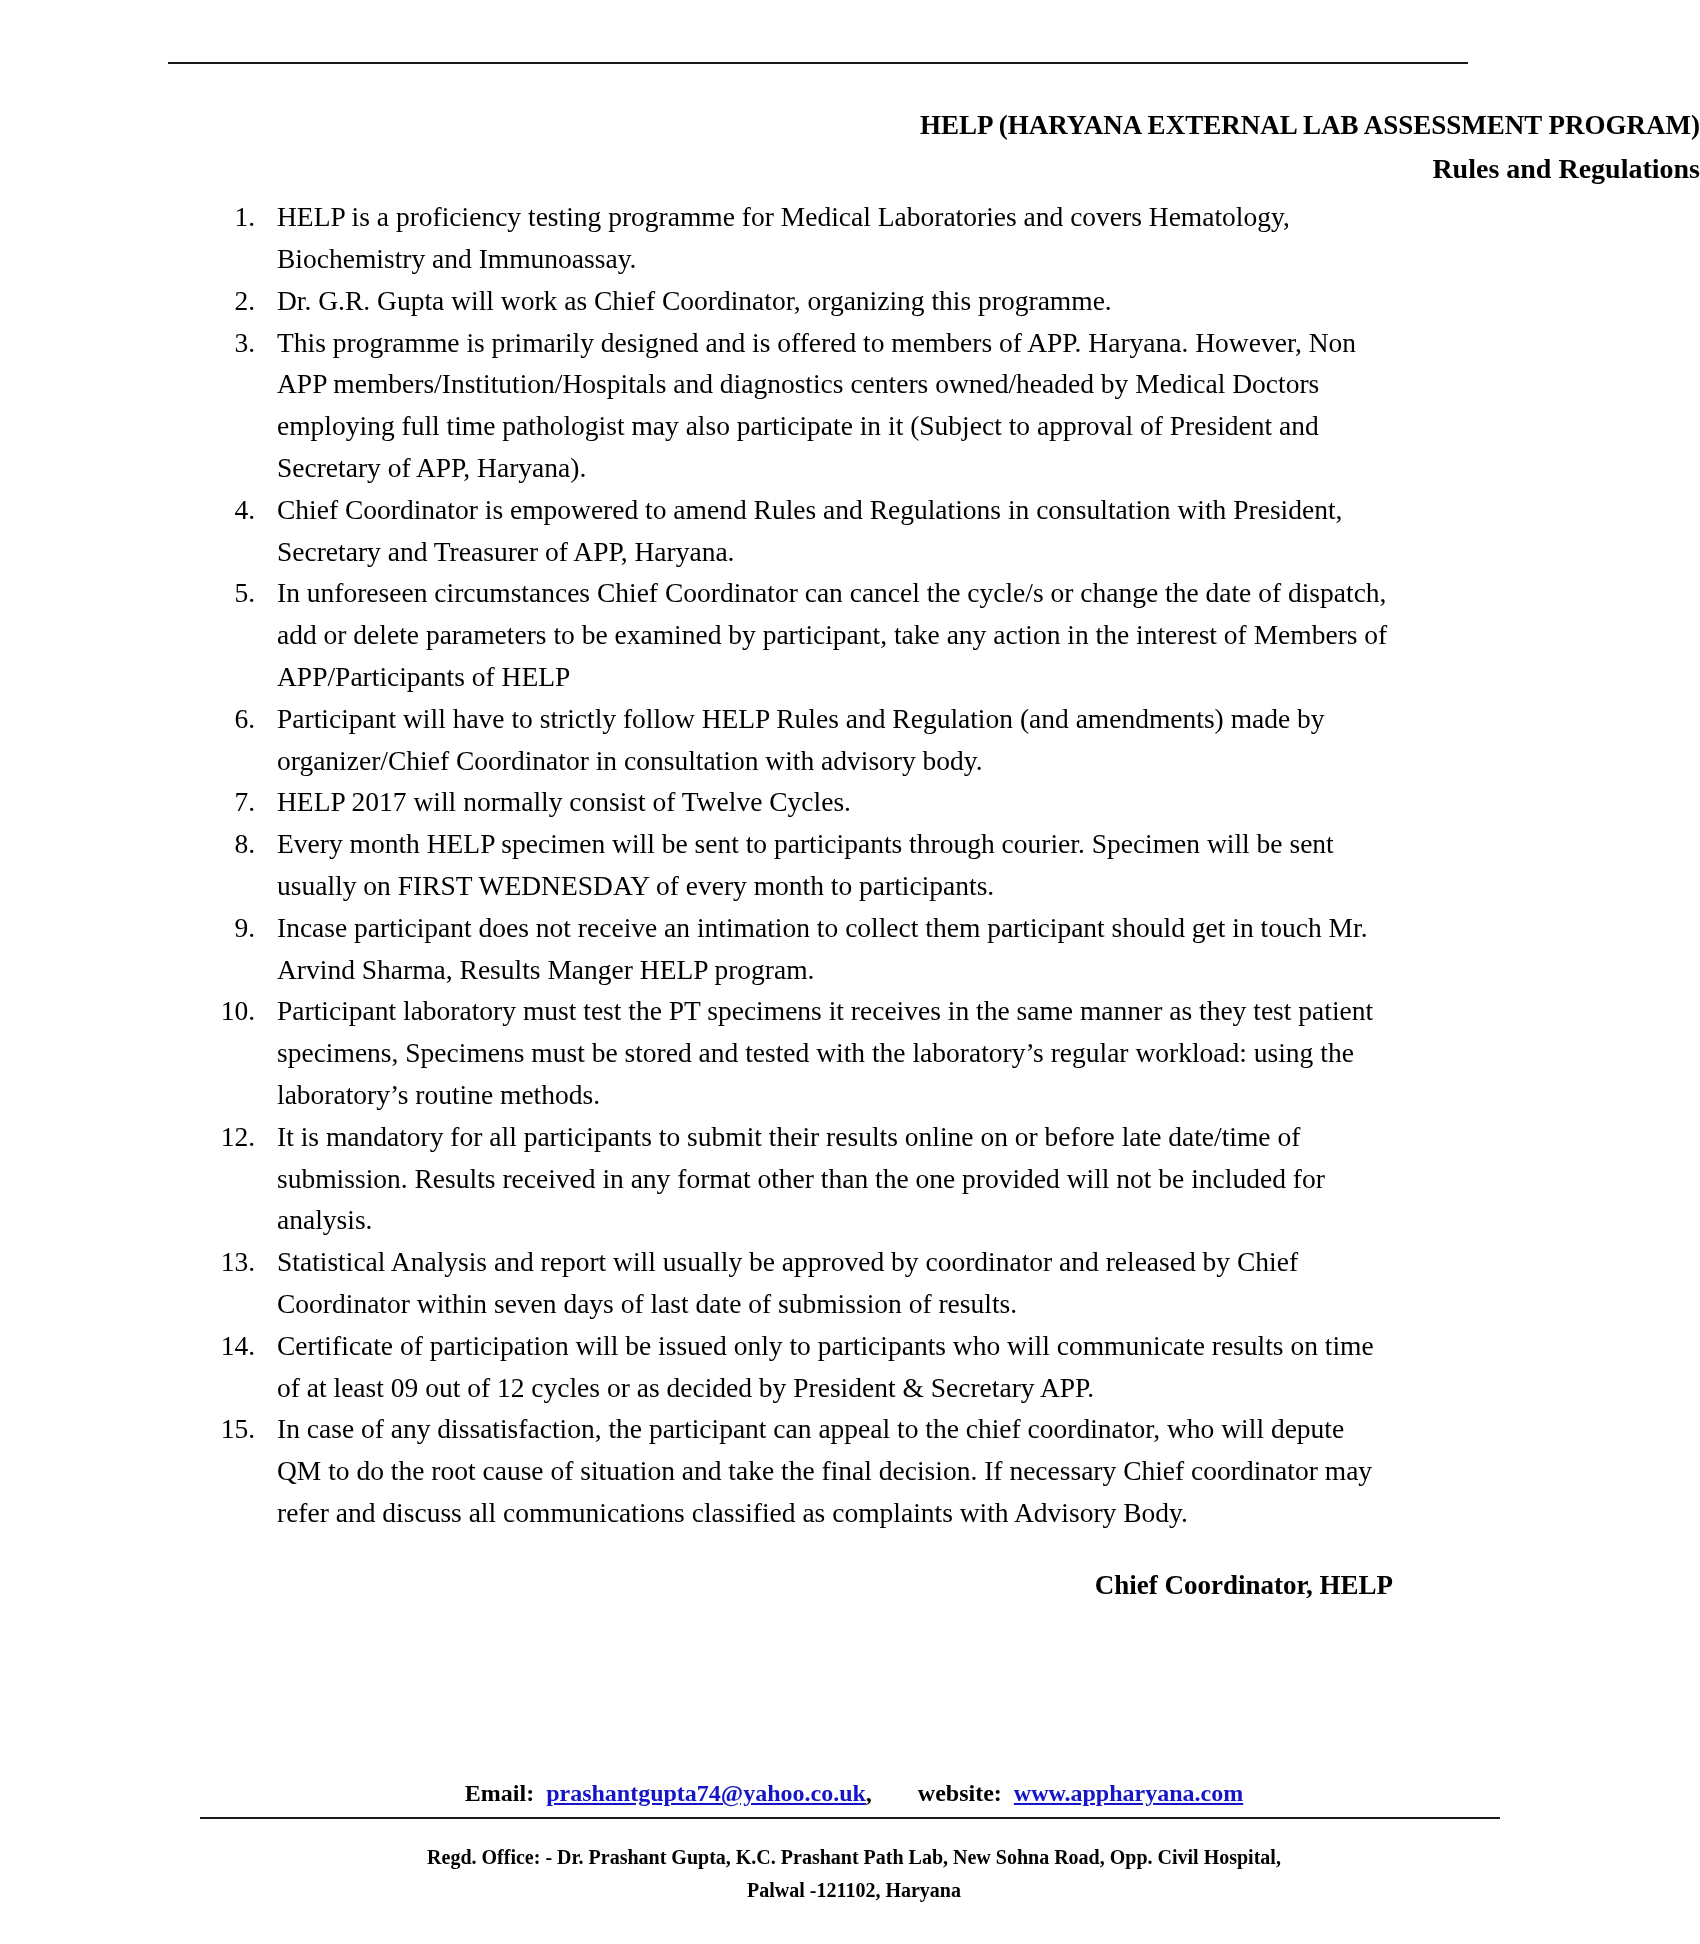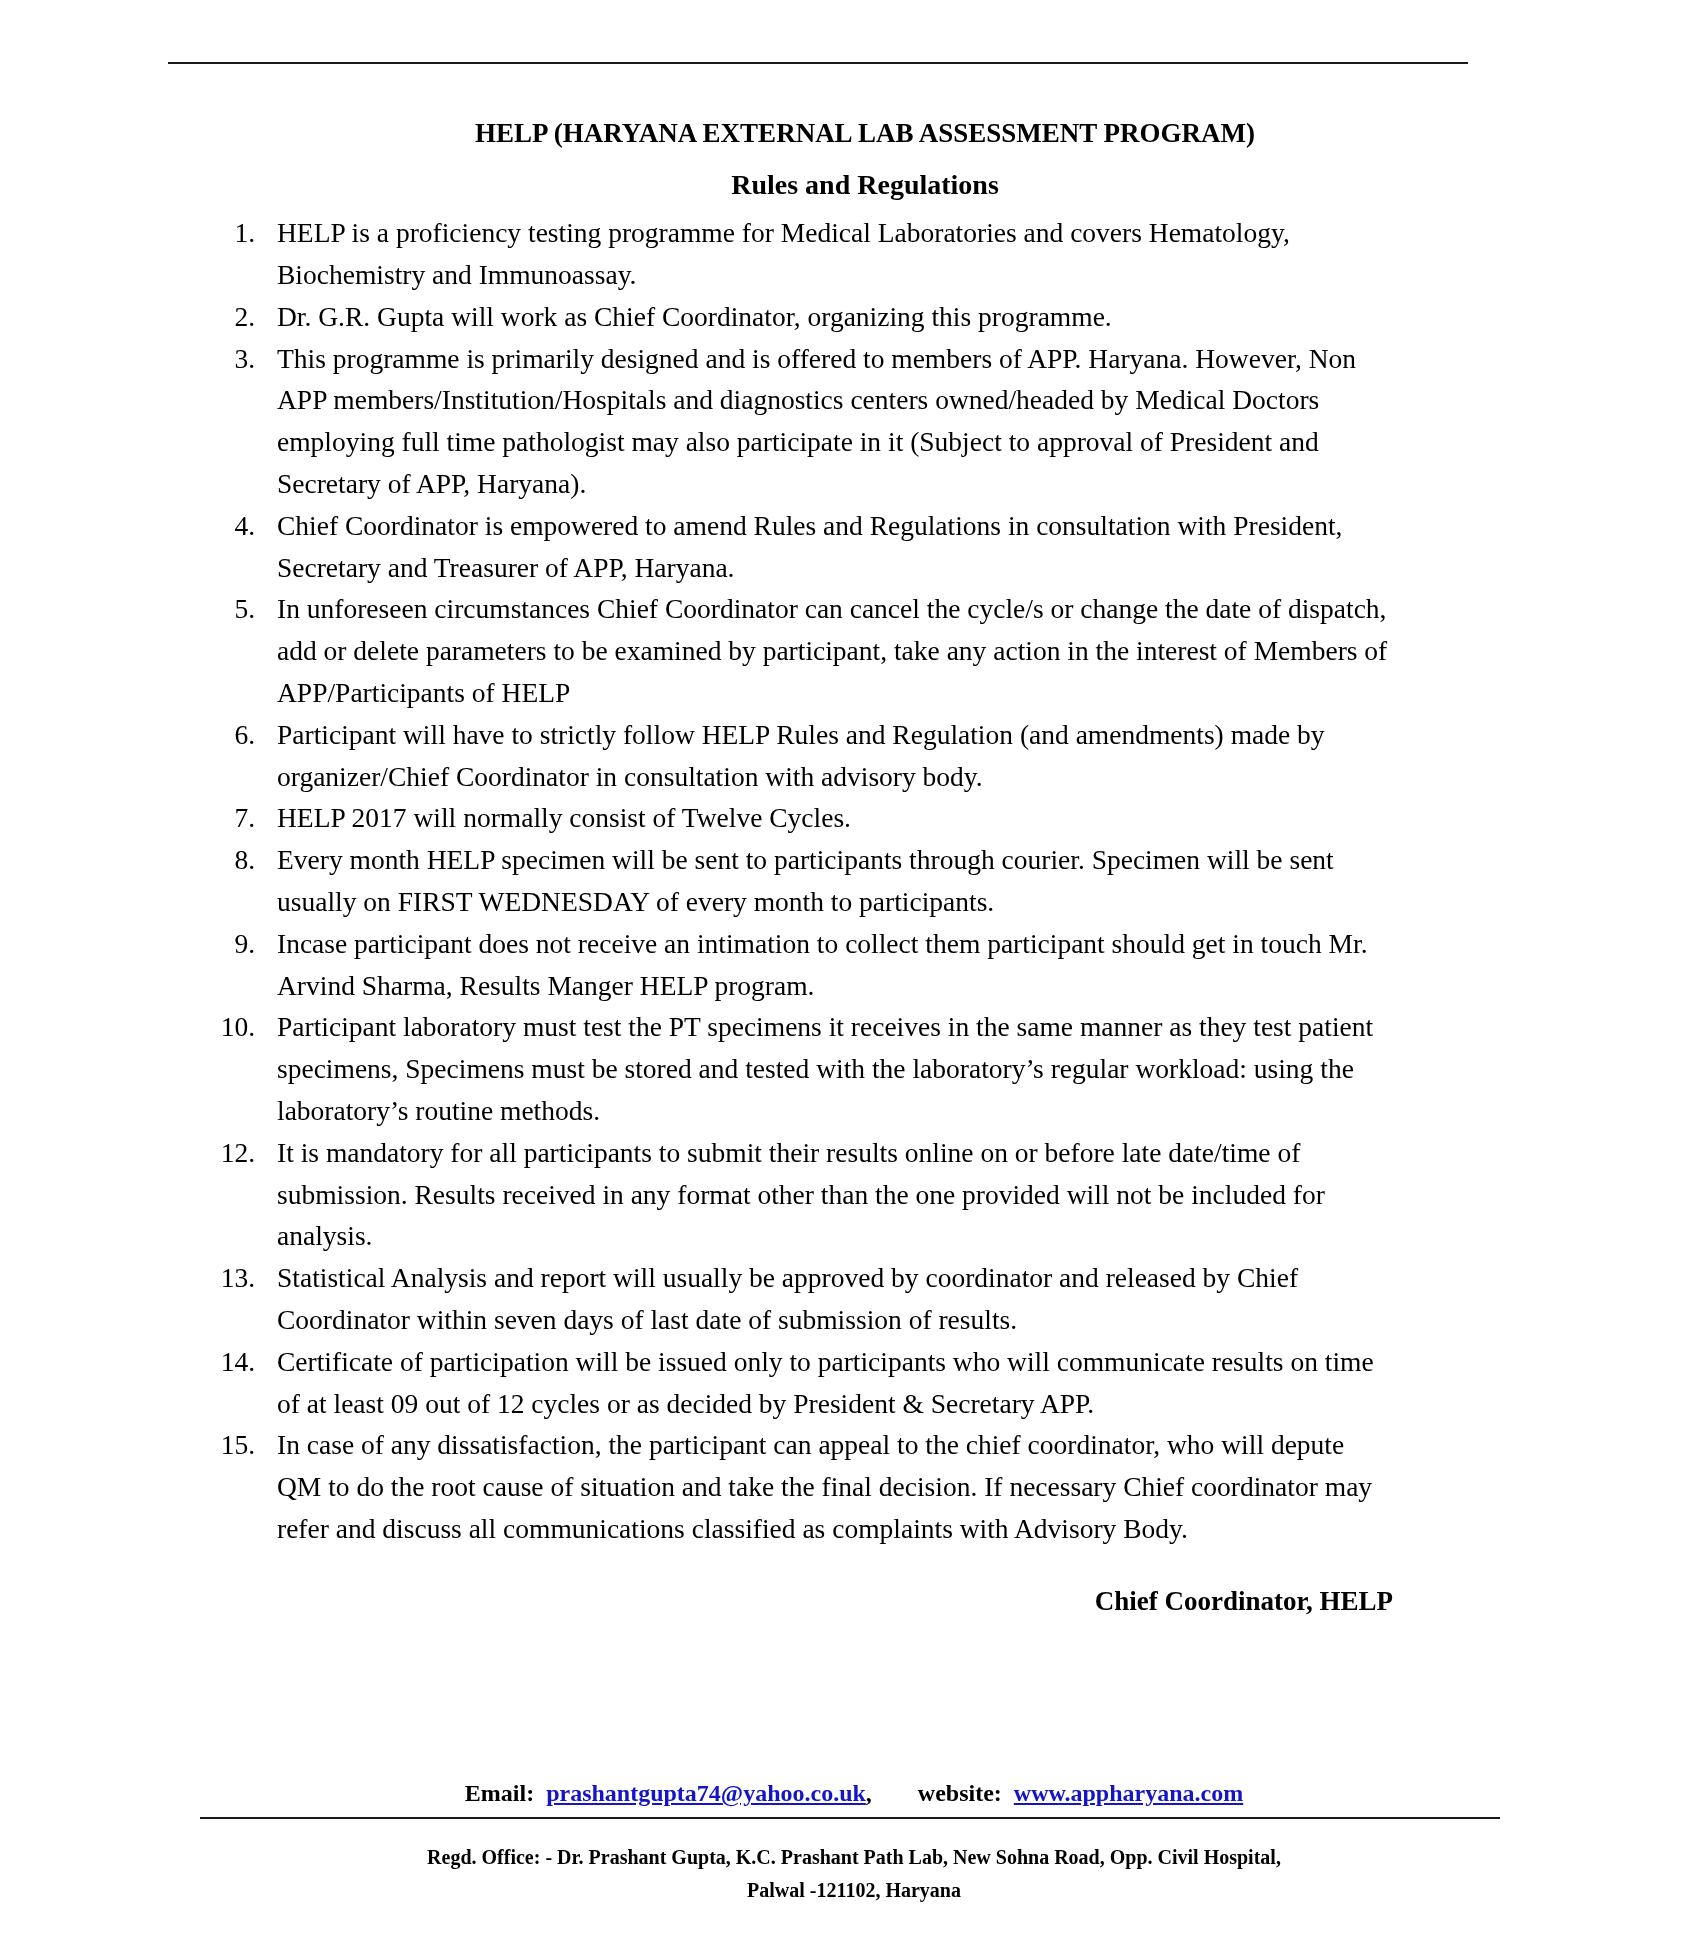--- a/index.html
+++ b/index.html
@@ -38,25 +38,25 @@
   .header-rule {
     height: 0;
     border-top: 2px solid #1a1a1a;
     margin: 0 auto;
     width: 1300px;
     margin-left: 168px;
   }
 
   
   .section-heading {
-    text-align: center;
+    text-align: right;
     font-weight: bold;
     font-size: 27px;
     line-height: 1.35;
-    margin: 8px;
+    margin: 0;
     padding-left: 30px;
   }
   .heading-1 { padding-top: 43px; }
   .heading-2 { padding-top: 7px; font-size: 28px; }
 
   
   .rules {
     margin: 8px 0 0 0;
     padding: 0;
     list-style: none;

